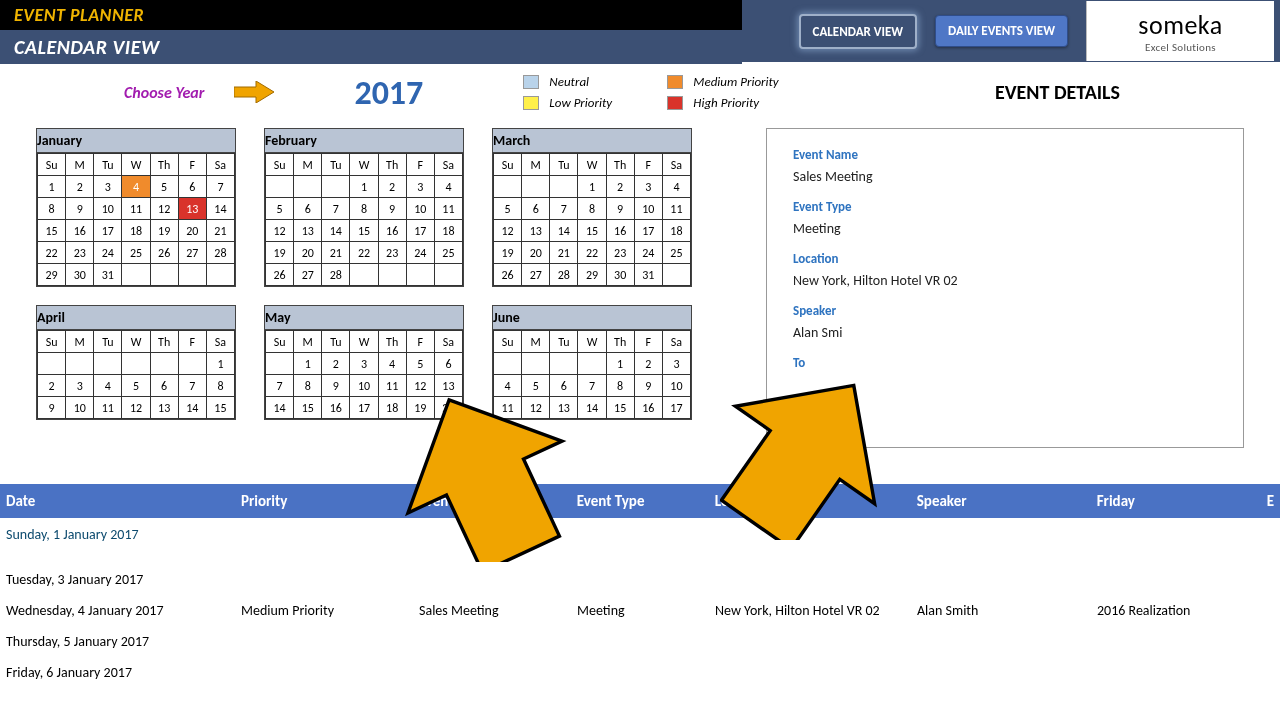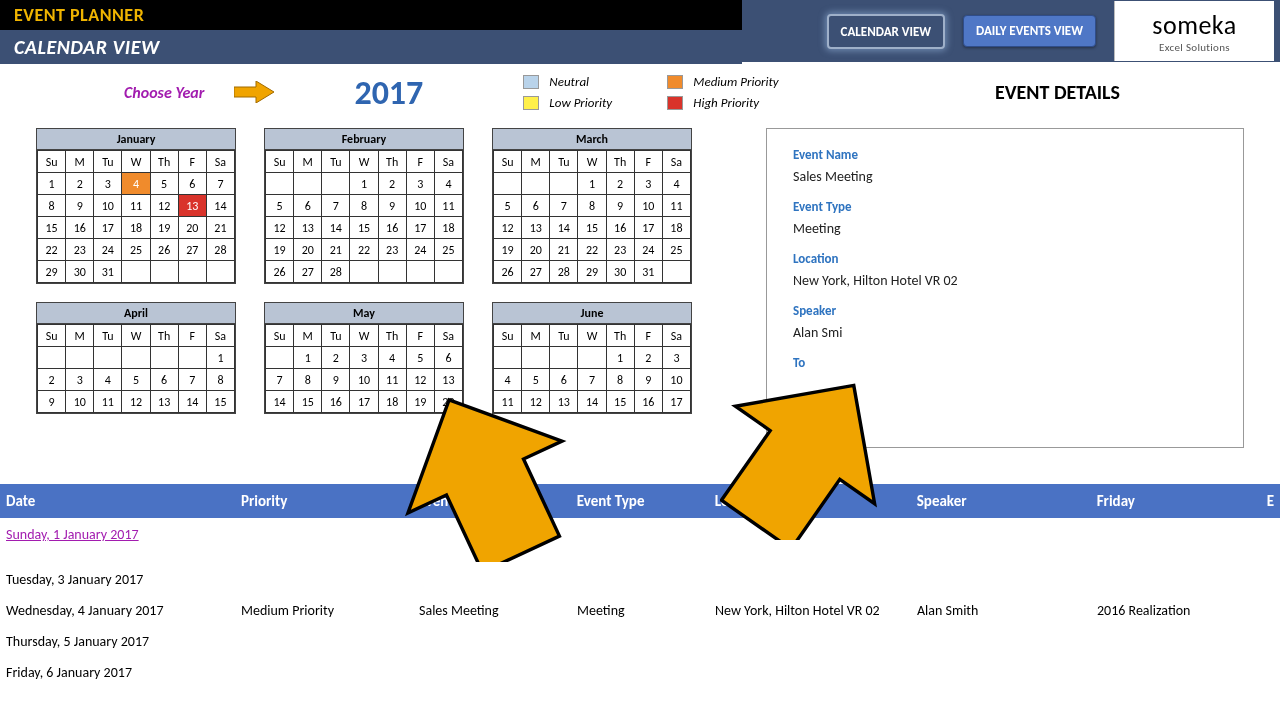--- a/index.html
+++ b/index.html
@@ -1,62 +1,62 @@
 <!DOCTYPE html>
 <html><head>
 <meta charset="utf-8">
 <style>
   * { box-sizing: border-box; margin: 0; padding: 0; font-family: Calibri, Arial, sans-serif; }
   body { width: 1280px; height: 720px; background: #fff; overflow: hidden; position: relative; }
 
   .topbar { background: #000; color: #fff; display: flex; align-items: stretch; height: 62px; }
   .topbar-left { flex: 0 0 58%; display: flex; flex-direction: column; }
-  .title1 { background: #000; color: #f0b400; font-weight: 900; font-size: 18px; padding: 4px 14px; letter-spacing: .5px; }
+  .title1 { background: #000; color: #f0b400; font-weight: 900; font-style: italic; font-size: 18px; padding: 4px 14px; letter-spacing: .5px; }
   .title2 { background: #3c5074; color: #fff; font-weight: 900; font-style: italic; font-size: 20px; padding: 5px 14px; letter-spacing: .5px; flex:1; display:flex; align-items:center; }
   .topbar-right { flex: 1; background: #3c5074; display: flex; align-items: center; justify-content: flex-end; gap: 18px; padding-right: 6px; }
   .nav-btn { font-size: 13px; font-weight: 700; color: #fff; text-align: center; padding: 8px 12px; border-radius: 4px; min-width: 110px; box-shadow: 0 1px 3px rgba(0,0,0,.4); cursor: pointer; }
   .nav-btn.active { background: #3c5074; border: 2px solid #9fb0c9; box-shadow: 0 0 6px 2px rgba(140,170,210,.6); }
   .nav-btn.inactive { background: #4f77c6; border: 1px solid #2f4d8a; line-height:1.15;}
-  .logo { background: #fff; color: #000; height: 60px; width: 160px; display:flex; flex-direction:column; align-items:center; justify-content:center; border-left:1px solid #bbb;}
+  .logo { background: #fff; color: #000; height: 60px; width: 188px; display:flex; flex-direction:column; align-items:center; justify-content:center; border-left:1px solid #bbb;}
   .logo-main { font-size: 26px; font-weight: 300; letter-spacing: .5px; }
   .logo-sub { font-size: 11px; color: #555; letter-spacing: .3px; }
 
   .toolbar { display:flex; align-items:center; height:60px; padding:0 20px; gap:30px; background:#fff; border-bottom:0; }
   .choose { font-style:italic; font-weight:700; color:#a21caf; font-size:16px; margin-left:104px;}
   .arrow-small { width:40px; height:22px; }
   .year { font-size:34px; font-weight:700; color:#2f65b0; margin-left:50px; margin-right:70px;}
   .legend { display:grid; grid-template-columns: 18px 110px 18px 130px; gap:6px 8px; font-size:13px; font-style:italic; align-items:center;}
   .sw { width:16px; height:14px; border:1px solid #999; }
   .sw.neutral{ background:#b9d3ea;} .sw.low{ background:#fff04a;} .sw.med{ background:#f08b2c;} .sw.high{ background:#d9332b;}
   .details-title { font-weight:900; font-size:20px; margin-left:auto; margin-right:140px;}
 
   .mainrow { display:flex; padding:6px 36px 0 36px; gap:30px; }
   .calzone { flex:0 0 700px; }
   .calgrid { display:grid; grid-template-columns: repeat(3, 200px); gap:18px 28px; }
   .month { border:1px solid #444; }
-  .month-title { background:#b9c4d4; text-align:center; font-weight:700; font-size:12px; padding:3px 0; border-bottom:1px solid #444;}
+  .month-title { background:#b9c4d4; text-align:left; font-weight:700; font-size:14px; padding:3px 0; border-bottom:1px solid #444;}
   .month table { width:100%; border-collapse:collapse; table-layout:fixed;}
   .month th, .month td { width:28px; height:22px; border:1px solid #333; text-align:center; font-size:12px; }
   .month th { font-weight:400; background:#fff;}
   .month td.empty { background:#fff; }
   td.p-med { background:#f08b2c; color:#fff; }
   td.p-high { background:#d9332b; color:#fff; }
 
   .details { flex:1; border:1px solid #999; padding:18px 26px; font-size:14px; min-height:320px;}
   .d-label { color:#2f74c0; font-weight:700; margin-top:14px; font-size:13px;}
   .d-label:first-child{ margin-top:0;}
   .d-val { margin-top:6px; color:#222; }
 
   .listbar { position:absolute; top:484px; left:0; right:0; background:#4a72c4; color:#fff; font-weight:700; font-size:15px; display:flex; padding:8px 6px; }
   .listbar span { }
   .c-date{width:235px;} .c-pri{width:178px;} .c-name{width:158px;} .c-type{width:138px;} .c-loc{width:202px;} .c-spk{width:180px;} .c-topic{width:170px;}
 
   .list { position:absolute; top:519px; left:0; right:0; font-size:14px; }
   .row { display:flex; padding:7px 6px; border-bottom:0; }
-  .row.empty{ color:#a21caf;text-decoration:underline;} .row span{}
+  .row.empty{ color:#0c4a6e;} .row span{}
 
   .big-arrow { position:absolute; width:170px; height:170px; }
   .big-arrow svg { width:100%; height:100%; }
   .ar1 { top:392px; left:400px; }
   .ar2 { top:370px; left:720px; }
 </style>
 </head>
 <body>
 
 <div class="topbar">

